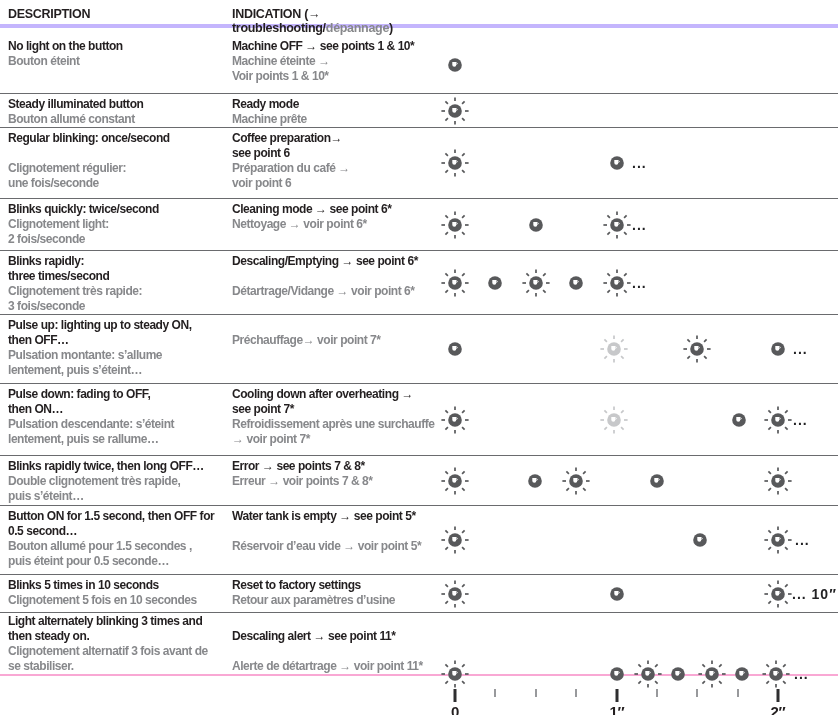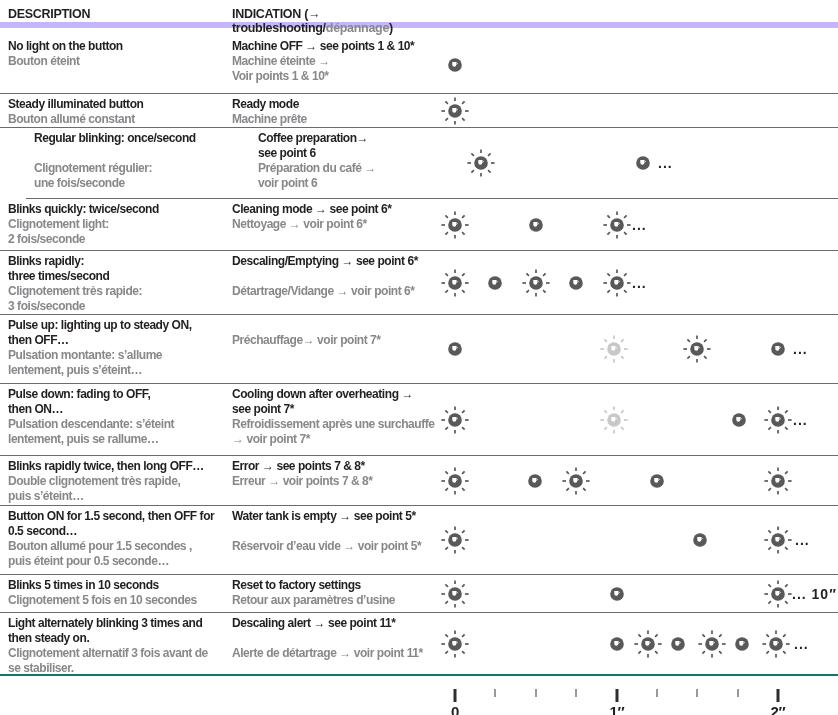--- a/index.html
+++ b/index.html
@@ -4,25 +4,25 @@
 <style>
   * { margin:0; padding:0; box-sizing:border-box; }
   html,body { background:#fff; }
   body {
     width:838px; height:715px; overflow:hidden;
     font-family:"Liberation Sans", sans-serif;
     color:#231f20;
   }
   .page { width:838px; height:715px; position:relative; background:#fff; }
   .row { display:flex; border-bottom:1px solid #6a6b6e; }
-  .row.last { border-bottom:2px solid #0f766e; }
+  .row.last { border-bottom:2px solid #f9a8d4;align-items:flex-end; }
   .col1 { width:224px; padding:3px 2px 0 8px; }
   .col2 { width:213px; padding:3px 2px 0 8px; }
   .col3 { flex:1; position:relative; }
-  .thead { height:28px; border-bottom:6px solid #c4b5fd; }
+  .thead { height:28px; border-bottom:4px solid #c4b5fd; }
   .thead .col1, .thead .col2 { font-weight:bold; font-size:12.5px; letter-spacing:-0.3px; padding-top:7px; }
   .line { font-weight:bold; font-size:12px; line-height:15px; letter-spacing:-0.45px; white-space:nowrap; }
   .line.en { color:#231f20; }
   .line.fr { color:#87888b; }
   .line.sp { height:15px; }
   .gray { color:#87888b; }
   .icon { position:absolute; top:50%; width:30px; height:30px; transform:translate(-50%,-50%); }
   .trail {
     position:absolute; top:50%; transform:translateY(-52%);
     font-weight:900; font-size:14px; letter-spacing:1px; color:#222224; white-space:nowrap;
@@ -87,21 +87,21 @@
               <line x1="5.0" y1="15.0" x2="1.4" y2="15.0" stroke="#58595b" stroke-width="1.7"></line>
               <line x1="7.9" y1="7.9" x2="5.4" y2="5.4" stroke="#58595b" stroke-width="1.7"></line>
               <line x1="15.0" y1="5.0" x2="15.0" y2="1.4" stroke="#58595b" stroke-width="1.7"></line>
               <line x1="22.1" y1="7.9" x2="24.6" y2="5.4" stroke="#58595b" stroke-width="1.7"></line>
               <circle cx="15" cy="15" r="6.8" fill="#58595b"></circle>
               <path d="M12.3 12.1h4v2.6a2 2 0 0 1-4 0z" fill="#ffffff"></path>
               <path d="M16.5 12.7c1 0 1 1.7 0 1.7" stroke="#ffffff" stroke-width="0.9" fill="none"></path>
             </svg></span>
         </div>
   </div>
-      <div class="row" style="height: 71px; margin-left: 26px;">
+      <div class="row" style="height: 71px;">
     <div class="col1 desc">
           <div class="line en">Regular blinking: once/second</div>
           <div class="line sp">&nbsp;</div>
           <div class="line fr">Clignotement régulier:</div>
           <div class="line fr">une fois/seconde</div>
         </div>
     <div class="col2 ind">
           <div class="line en">Coffee preparation→</div>
           <div class="line en">see point 6</div>
           <div class="line fr">Préparation du café →</div>

